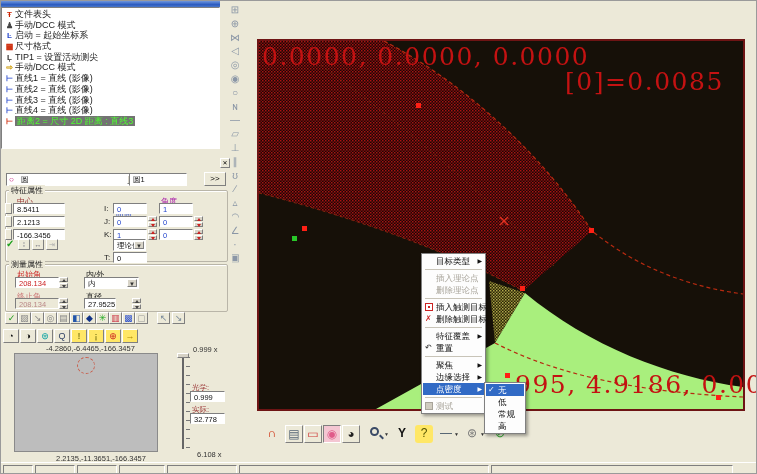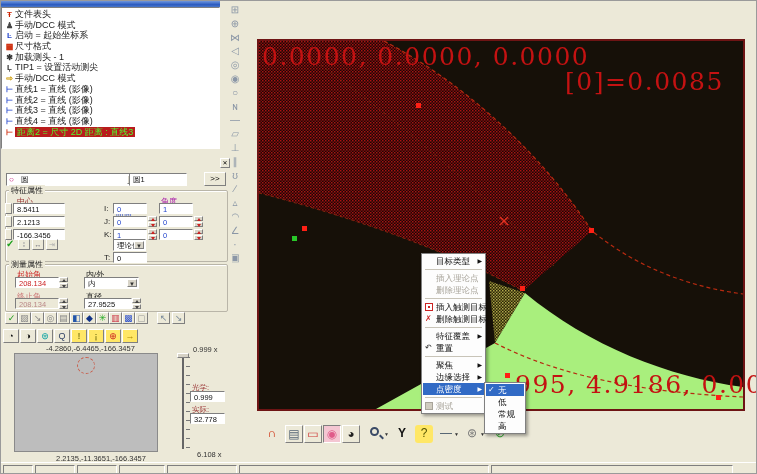--- a/index.html
+++ b/index.html
@@ -11,21 +11,21 @@
   .sunken { background:#fff; border:1px solid; border-color:#7f7f7f #fff #fff #7f7f7f; }
   .raised { background:#ece9d8; border:1px solid; border-color:#fff #7f7f7f #7f7f7f #fff; }
   .titlebar { background:linear-gradient(180deg,#6f96dd 0%,#2b5bc0 60%,#4a76c8 100%); color:#fff; }
 
   
   #tree-titlebar { position:absolute; left:0; top:0; width:219px; height:6px; }
   #tree-window { position:absolute; left:0; top:6px; width:219px; height:142px; background:#fff;
                  border:1px solid; border-color:#7f7f7f #fff #fff #7f7f7f; overflow:hidden; padding:1px 0 0 2px; }
   .tree-row { height:10.7px; line-height:10.6px; font-size:9px; white-space:nowrap; color:#1a1a1a; cursor:default; }
   .tree-ico { display:inline-block; width:11px; font-size:8px; font-weight:bold; text-align:center; }
-  .tree-label.sel { background:#b91c1c; color:#4dff2e; padding:0 2px; }
+  .tree-label.sel { background:#737373; color:#4dff2e; padding:0 2px; }
 
   
   #feature-toolbar { position:absolute; left:222px; top:2px; width:28px; height:270px; }
   .vt-ico { display:block; width:24px; height:13.8px; line-height:13px; text-align:center;
             font-size:10px; color:#8a96a6; cursor:default; }
 
   
   #feat-titlebar { position:absolute; left:0; top:156px; width:231px; height:12px; font-size:7.5px;
                    font-weight:bold; line-height:12px; padding-left:3px; }
   #feat-close { position:absolute; left:219px; top:157px; width:10px; height:10px; font-size:6px; line-height:8px;
@@ -103,21 +103,20 @@
 <body>
 
 <div id="app">
 
   <div id="tree-titlebar" class="titlebar"></div>
   <div id="tree-window">
       <div class="tree-row"><span class="tree-ico" style="color: rgb(204, 34, 0);">Ŧ</span><span class="tree-label">文件表头</span></div>
       <div class="tree-row"><span class="tree-ico" style="color: rgb(68, 68, 68);">♟</span><span class="tree-label">手动/DCC 模式</span></div>
       <div class="tree-row"><span class="tree-ico" style="color: rgb(34, 68, 204);">Ŀ</span><span class="tree-label">启动 = 起始坐标系</span></div>
       <div class="tree-row"><span class="tree-ico" style="color: rgb(204, 34, 0);">▦</span><span class="tree-label">尺寸格式</span></div>
-      <div class="tree-row"><span class="tree-ico" style="color: rgb(51, 51, 51);">✱</span><span class="tree-label">加载测头 - 1</span></div>
       <div class="tree-row"><span class="tree-ico" style="color: rgb(51, 51, 51);">Ļ</span><span class="tree-label">TIP1 = 设置活动测尖</span></div>
       <div class="tree-row"><span class="tree-ico" style="color: rgb(204, 153, 0);">⇨</span><span class="tree-label">手动/DCC 模式</span></div>
       <div class="tree-row"><span class="tree-ico" style="color: rgb(34, 68, 204);">⊢</span><span class="tree-label">直线1 = 直线 (影像)</span></div>
       <div class="tree-row"><span class="tree-ico" style="color: rgb(34, 68, 204);">⊢</span><span class="tree-label">直线2 = 直线 (影像)</span></div>
       <div class="tree-row"><span class="tree-ico" style="color: rgb(34, 68, 204);">⊢</span><span class="tree-label">直线3 = 直线 (影像)</span></div>
       <div class="tree-row"><span class="tree-ico" style="color: rgb(34, 68, 204);">⊢</span><span class="tree-label">直线4 = 直线 (影像)</span></div>
       <div class="tree-row"><span class="tree-ico" style="color: rgb(204, 34, 0);">⊢</span><span class="tree-label sel">距离2 = 尺寸 2D 距离 : 直线3</span></div>
     </div>
 
   <div id="feature-toolbar">
@@ -245,21 +244,21 @@
     </div>
     <span class="lbl" style="left:16px;top:122px;color:#cc7777;">终止角</span>
     <div class="sunken" style="position:absolute;left:14px;top:129px;width:44px;height:11px;background:#ece9d8;">
       <span class="fld" style="left:1px;top:0;color:#bb8888;">208.134</span>
     </div>
     <span class="spin" style="left:58px;top:129px;">
         <i></i>
         <i></i>
       </span>
     <span class="lbl" style="left:85px;top:122px;">直径</span>
-    <div class="sunken" style="position:absolute;left:83px;top:129px;width:48px;height:11px;">
+    <div class="sunken" style="position:absolute;left:83px;top:129px;width:32px;height:11px;">
       <span class="fld" style="left:1px;top:0;">27.9525</span>
     </div>
     <span class="spin" style="left:131px;top:129px;">
         <i></i>
         <i></i>
       </span>
 
     <div id="panel-toolbar-1" style="position:absolute;left:4px;top:143px;height:13px;">
         <span class="icon-cell raised" style="position: absolute; left: 0px; top: 0px; width: 13px; height: 12px; font-size: 9px; line-height: 11px; color: rgb(26, 154, 26);">✓</span>
         <span class="icon-cell raised" style="position: absolute; left: 13px; top: 0px; width: 13px; height: 12px; font-size: 9px; line-height: 11px; color: rgb(138, 138, 138);">▨</span>

